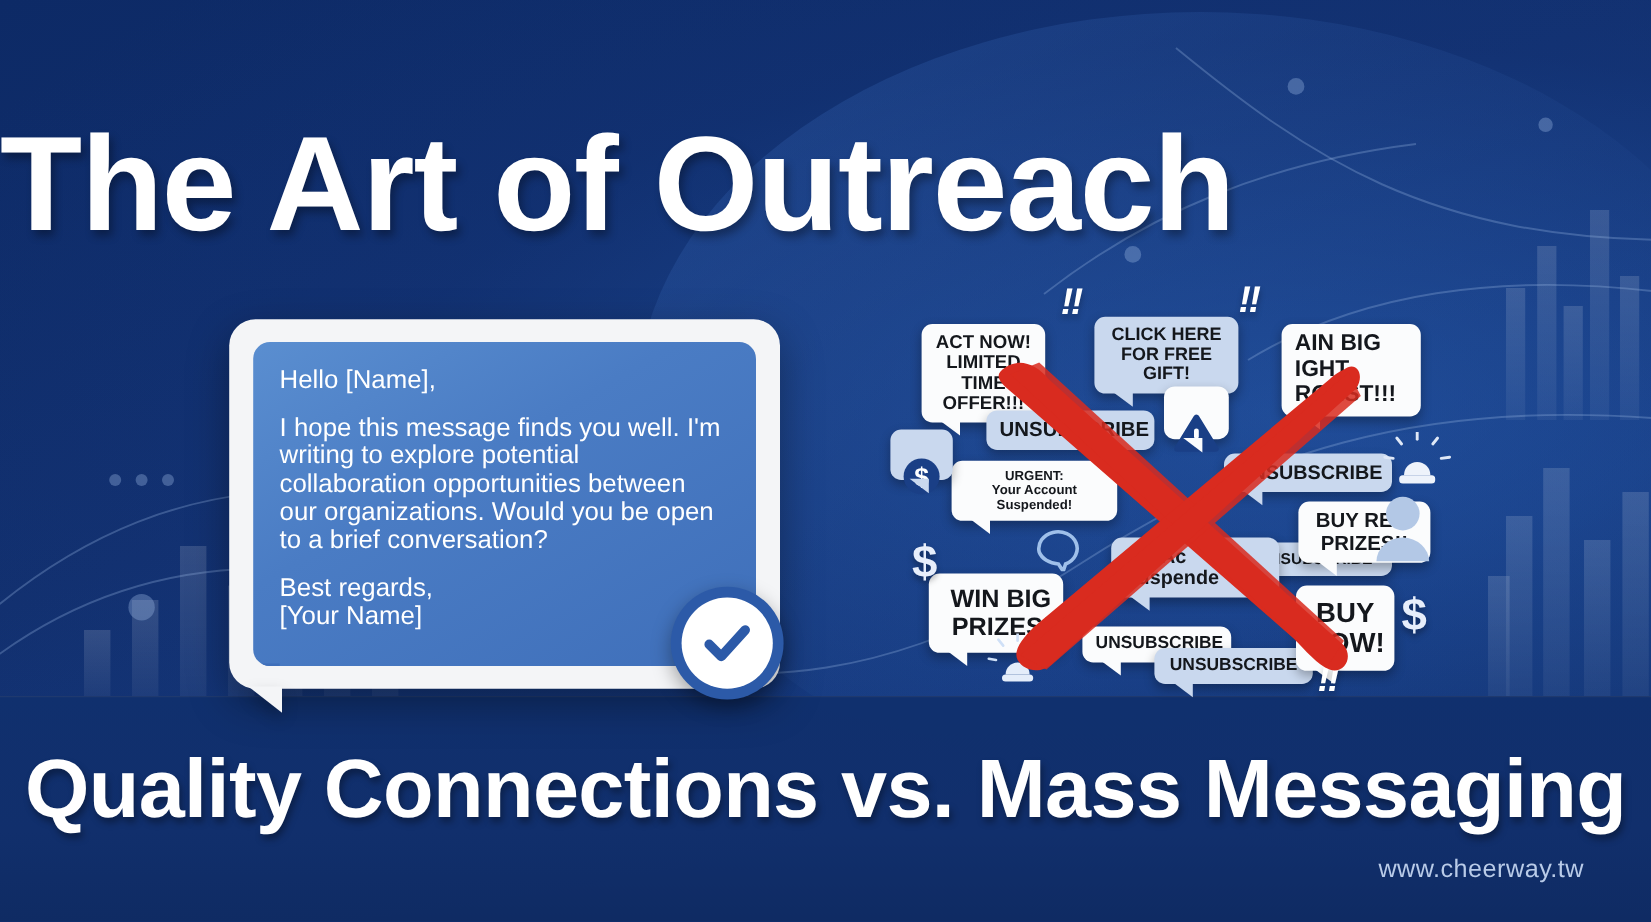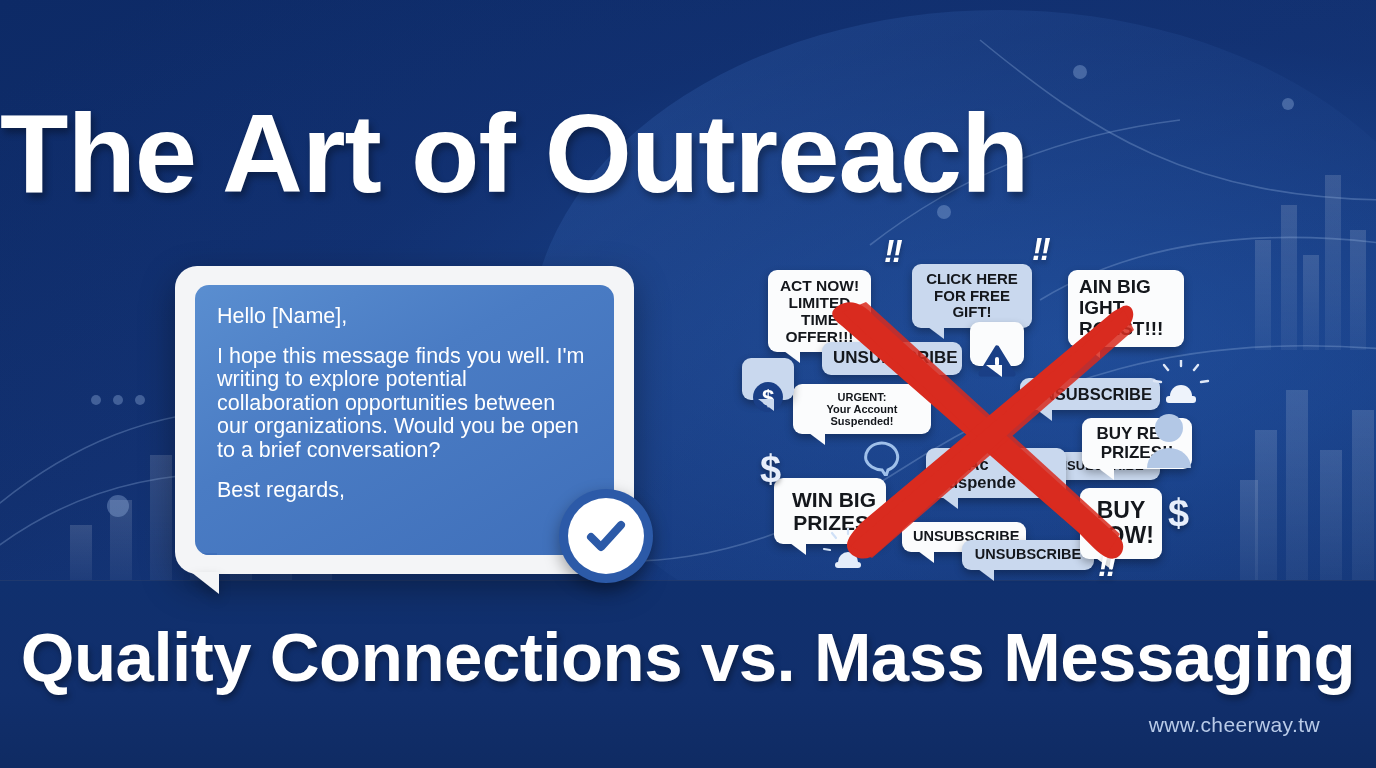--- a/index.html
+++ b/index.html
@@ -33,21 +33,21 @@
     position:absolute; left:0; right:0; top:618px; text-align:center;
     font-size:69px; font-weight:700; color:#fff; letter-spacing:-.5px;
     text-shadow:2px 4px 6px rgba(0,0,0,.35);
   }
   .site{
     position:absolute; right:56px; top:713px;
     font-size:21px; color:#b9cbe8; letter-spacing:.4px;
   }
   
   .card{
-    position:absolute; left:175px; top:266px; width:459px; height:308px;
+    position:absolute; left:191px; top:266px; width:459px; height:308px;
     background:#f4f5f7; border-radius:22px;
     box-shadow:0 12px 34px rgba(0,0,0,.34);
   }
   .card:after{
     content:""; position:absolute; left:16px; bottom:-20px;
     border-width:22px 0 0 28px; border-style:solid;
     border-color:#f4f5f7 transparent transparent transparent;
     filter:drop-shadow(0 6px 6px rgba(0,0,0,.22));
   }
   .bubble{
@@ -175,20 +175,21 @@
 
   <div class="title">The Art of Outreach</div>
 
   <div class="card">
     <div class="bubble">
       <p>Hello [Name],</p>
       <div class="b-gap"></div>
       <p>I hope this message finds you well. I'm writing to explore potential collaboration opportunities between our organizations. Would you be open to a brief conversation?</p>
       <div class="b-gap"></div>
       <p>Best regards,</p>
+      <p>[Your Name]</p>
     </div>
   </div>
 
   <div class="check">
     <div class="check-inner">
       <svg width="52" height="52" viewBox="0 0 52 52">
         <path d="M11 27 L21 37 L41 15" fill="none" stroke="#2c5aa8" stroke-width="8" stroke-linecap="round" stroke-linejoin="round"></path>
       </svg>
     </div>
   </div>

